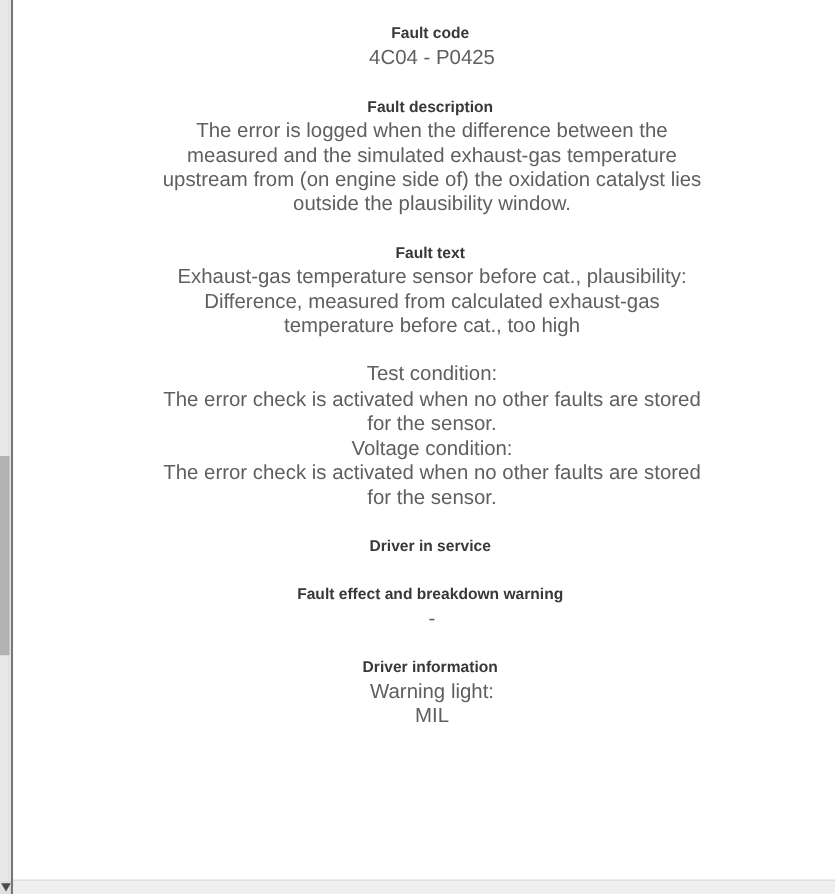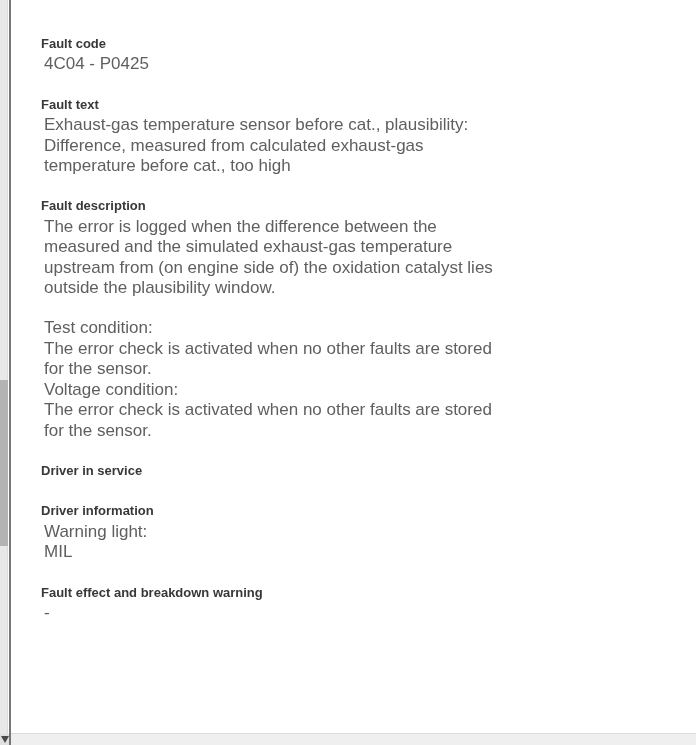--- a/index.html
+++ b/index.html
@@ -38,22 +38,23 @@
   
   .panel-divider {
     position: absolute; left: 9px; top: 0; bottom: 0;
     width: 2px;
     background: #777777;
   }
   
   .content-panel {
     position: absolute; left: 11px; top: 0; right: 0; bottom: 12px;
     background: #ffffff;
-    padding: 34px 20px 0 30px;
+    padding: 18px 20px 0 30px;
     overflow: hidden;
+    text-align: center;
   }
   .section { margin-bottom: 20px; }
   .section-heading {
     font-size: 13px;
     font-weight: 700;
     color: #383838;
     line-height: 20.4px;
   }
   .section-body {
     font-size: 17px;
@@ -84,54 +85,54 @@
 <div class="panel-divider"></div>
 
 <div class="content-panel">
 
   <div class="section">
     <div class="section-heading">Fault code</div>
     <div class="section-body">4C04 - P0425</div>
   </div>
 
   <div class="section">
-    <div class="section-heading">Fault text</div>
-    <div class="section-body">Exhaust-gas temperature sensor before cat., plausibility:
-Difference, measured from calculated exhaust-gas
-temperature before cat., too high</div>
-  </div>
-
-  <div class="section">
     <div class="section-heading">Fault description</div>
     <div class="section-body">The error is logged when the difference between the
 measured and the simulated exhaust-gas temperature
 upstream from (on engine side of) the oxidation catalyst lies
 outside the plausibility window.</div>
+  </div>
+
+  <div class="section">
+    <div class="section-heading">Fault text</div>
+    <div class="section-body">Exhaust-gas temperature sensor before cat., plausibility:
+Difference, measured from calculated exhaust-gas
+temperature before cat., too high</div>
   </div>
 
   <div class="section">
     <div class="section-body">Test condition:
 The error check is activated when no other faults are stored
 for the sensor.
 Voltage condition:
 The error check is activated when no other faults are stored
 for the sensor.</div>
   </div>
 
 
   <div class="section">
     <div class="section-heading">Driver in service</div>
   </div>
 
   <div class="section">
+    <div class="section-heading">Fault effect and breakdown warning</div>
+    <div class="section-body">-</div>
+  </div>
+
+  <div class="section">
     <div class="section-heading">Driver information</div>
     <div class="section-body">Warning light:
 MIL</div>
-  </div>
-
-  <div class="section">
-    <div class="section-heading">Fault effect and breakdown warning</div>
-    <div class="section-body">-</div>
   </div>
 
 </div>
 
 <div class="h-scrollbar"></div>
 
 </body></html>

